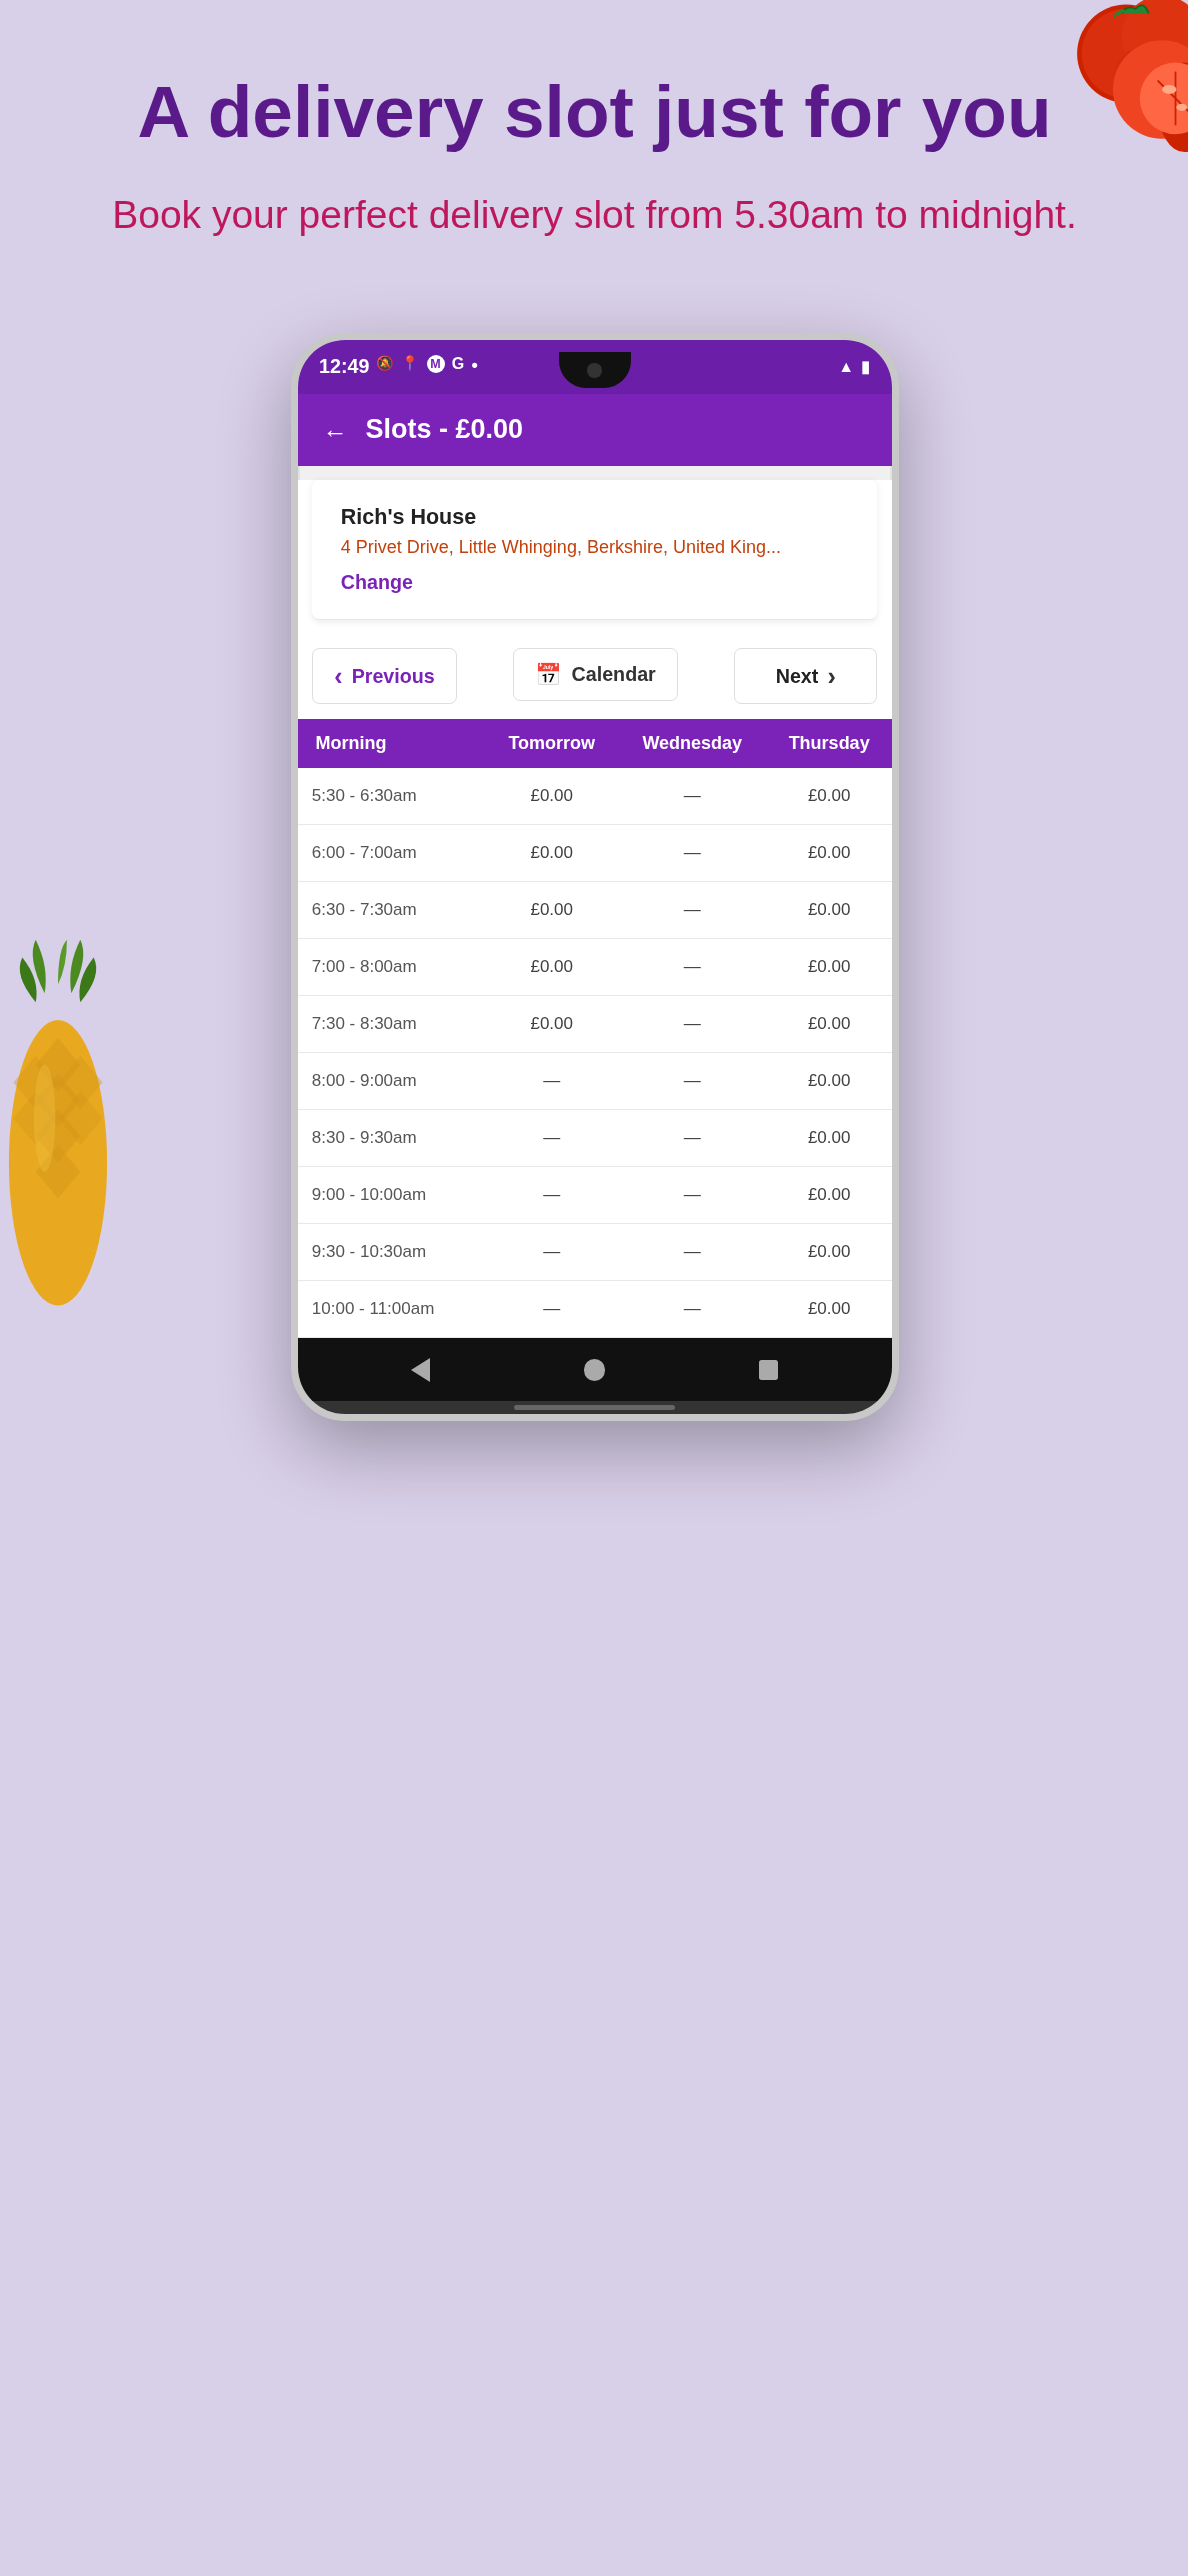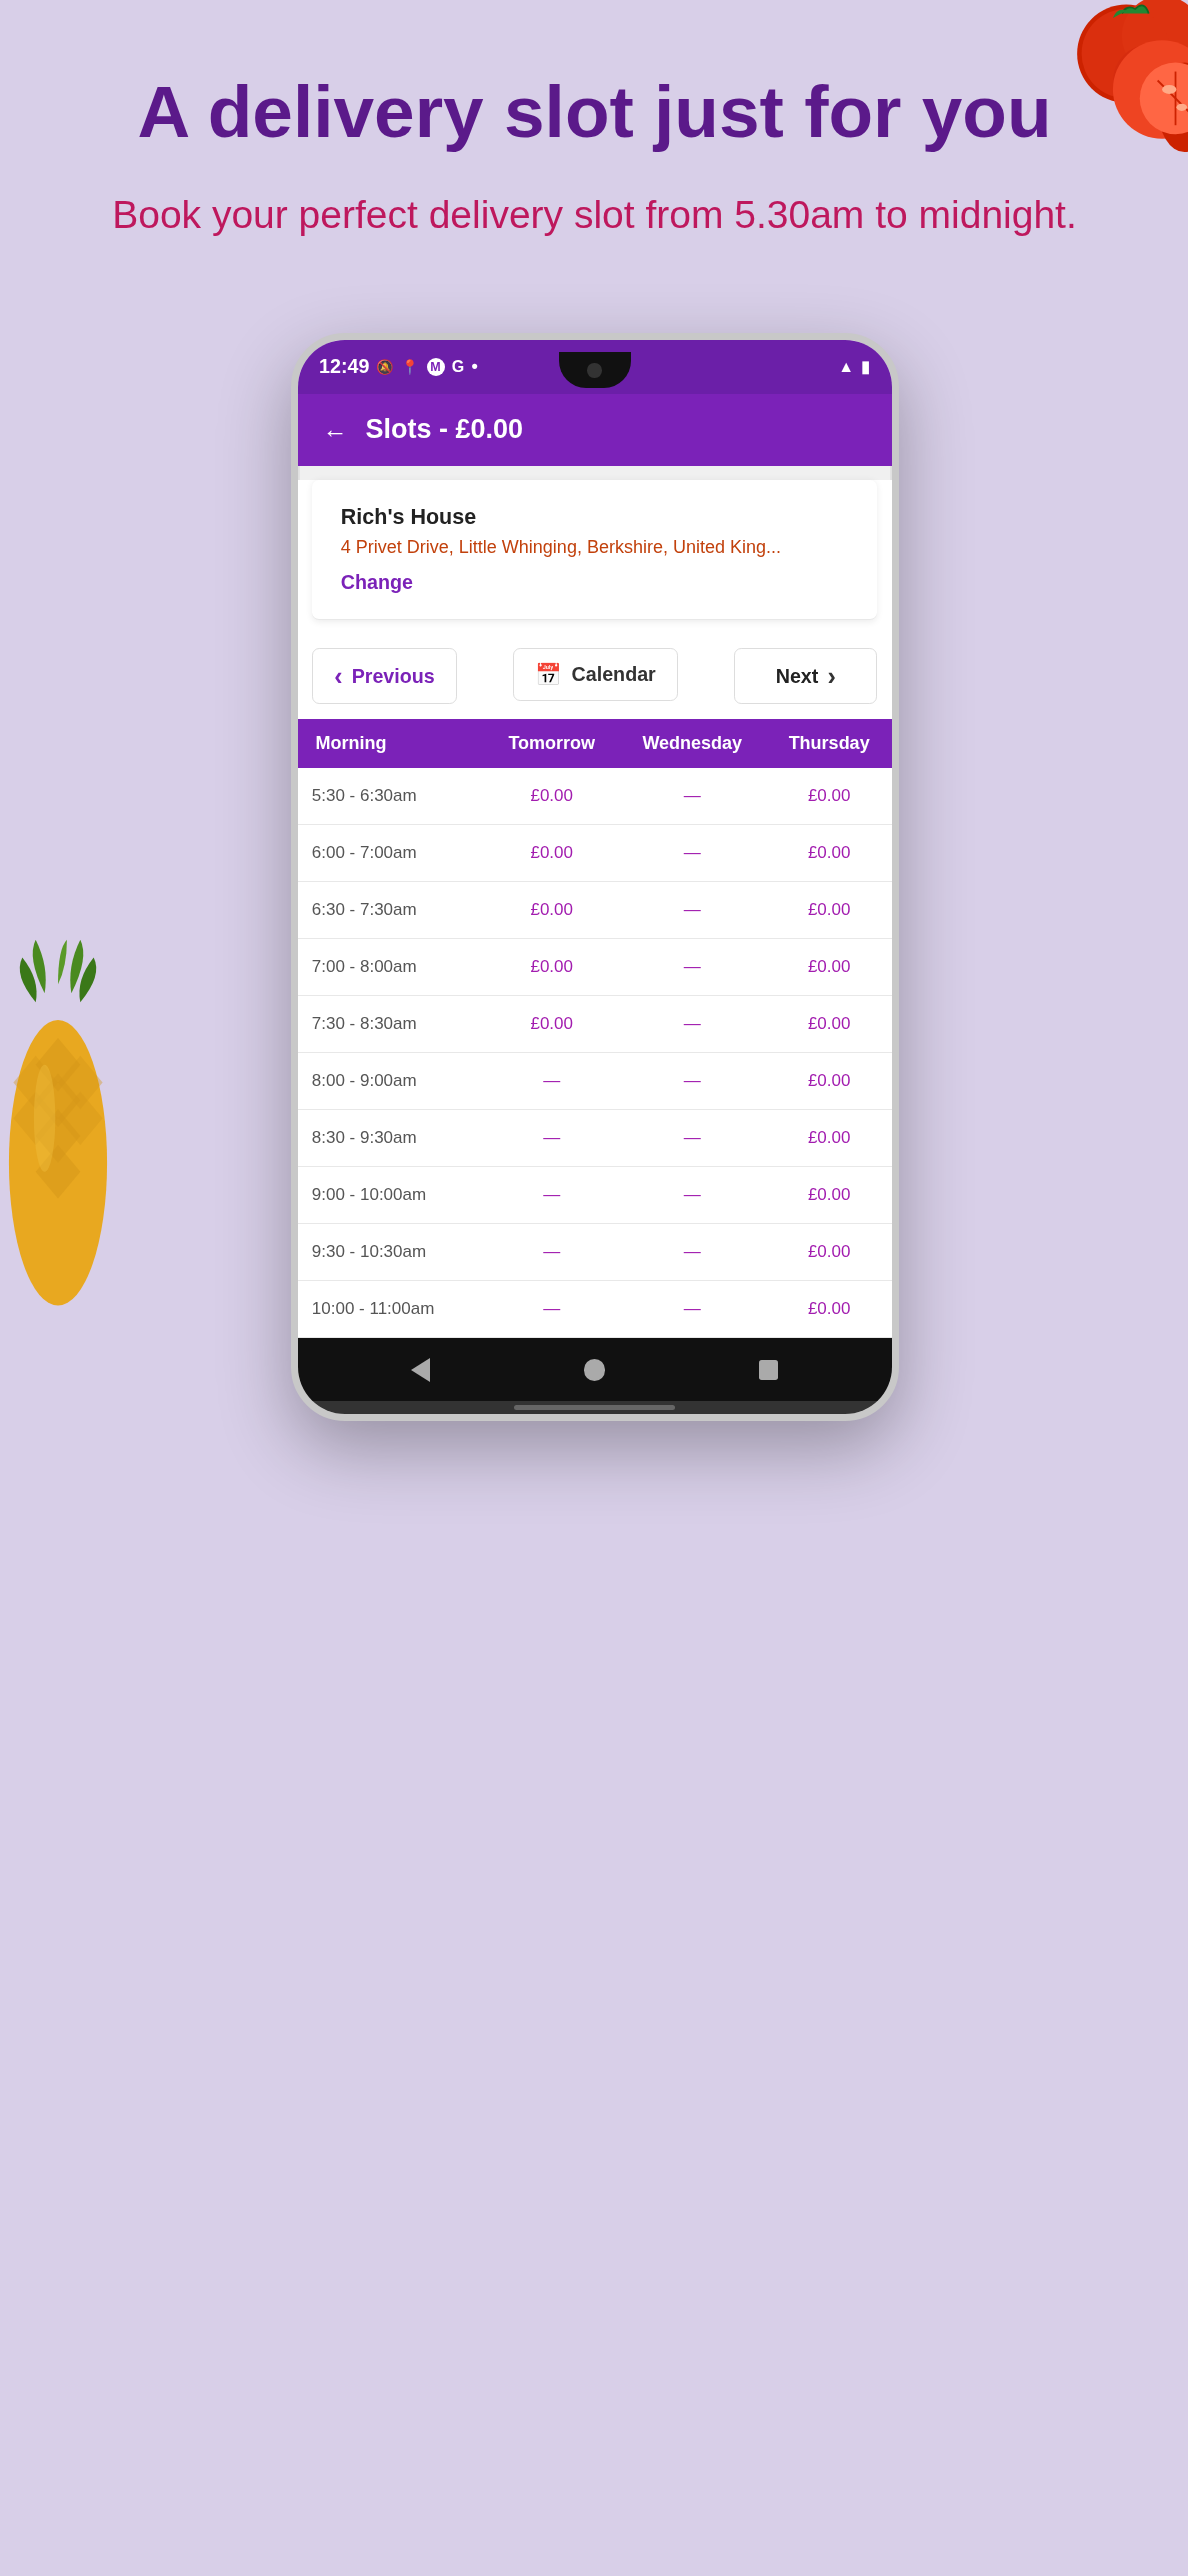--- a/index.html
+++ b/index.html
@@ -87,21 +87,20 @@
       justify-content: space-between;
       align-items: center;
       padding: 0 21.5px;
       color: white;
       font-size: 19.7px;
       font-weight: 600;
     }
 
     .status-left {
       display: flex;
-      align-items: center;
       gap: 7.2px;
     }
 
     .status-time {
       font-size: 19.7px;
       font-weight: 700;
     }
 
     .camera-notch {
       width: 72px;
@@ -261,21 +260,21 @@
     .slots-table thead tr th:first-child {
       text-align: left;
       padding-left: 18px;
     }
 
     .slots-table tbody tr td {
       border-bottom: 0.9px solid #e8e8e8;
       padding: 18px 7.2px;
       font-size: 17px;
       text-align: center;
-      color: #a21caf;
+      color: #404040;
     }
 
     .slots-table tbody tr td:first-child {
       text-align: left;
       padding-left: 14.3px;
       color: #555;
       font-size: 17px;
     }
 
     .dash {

